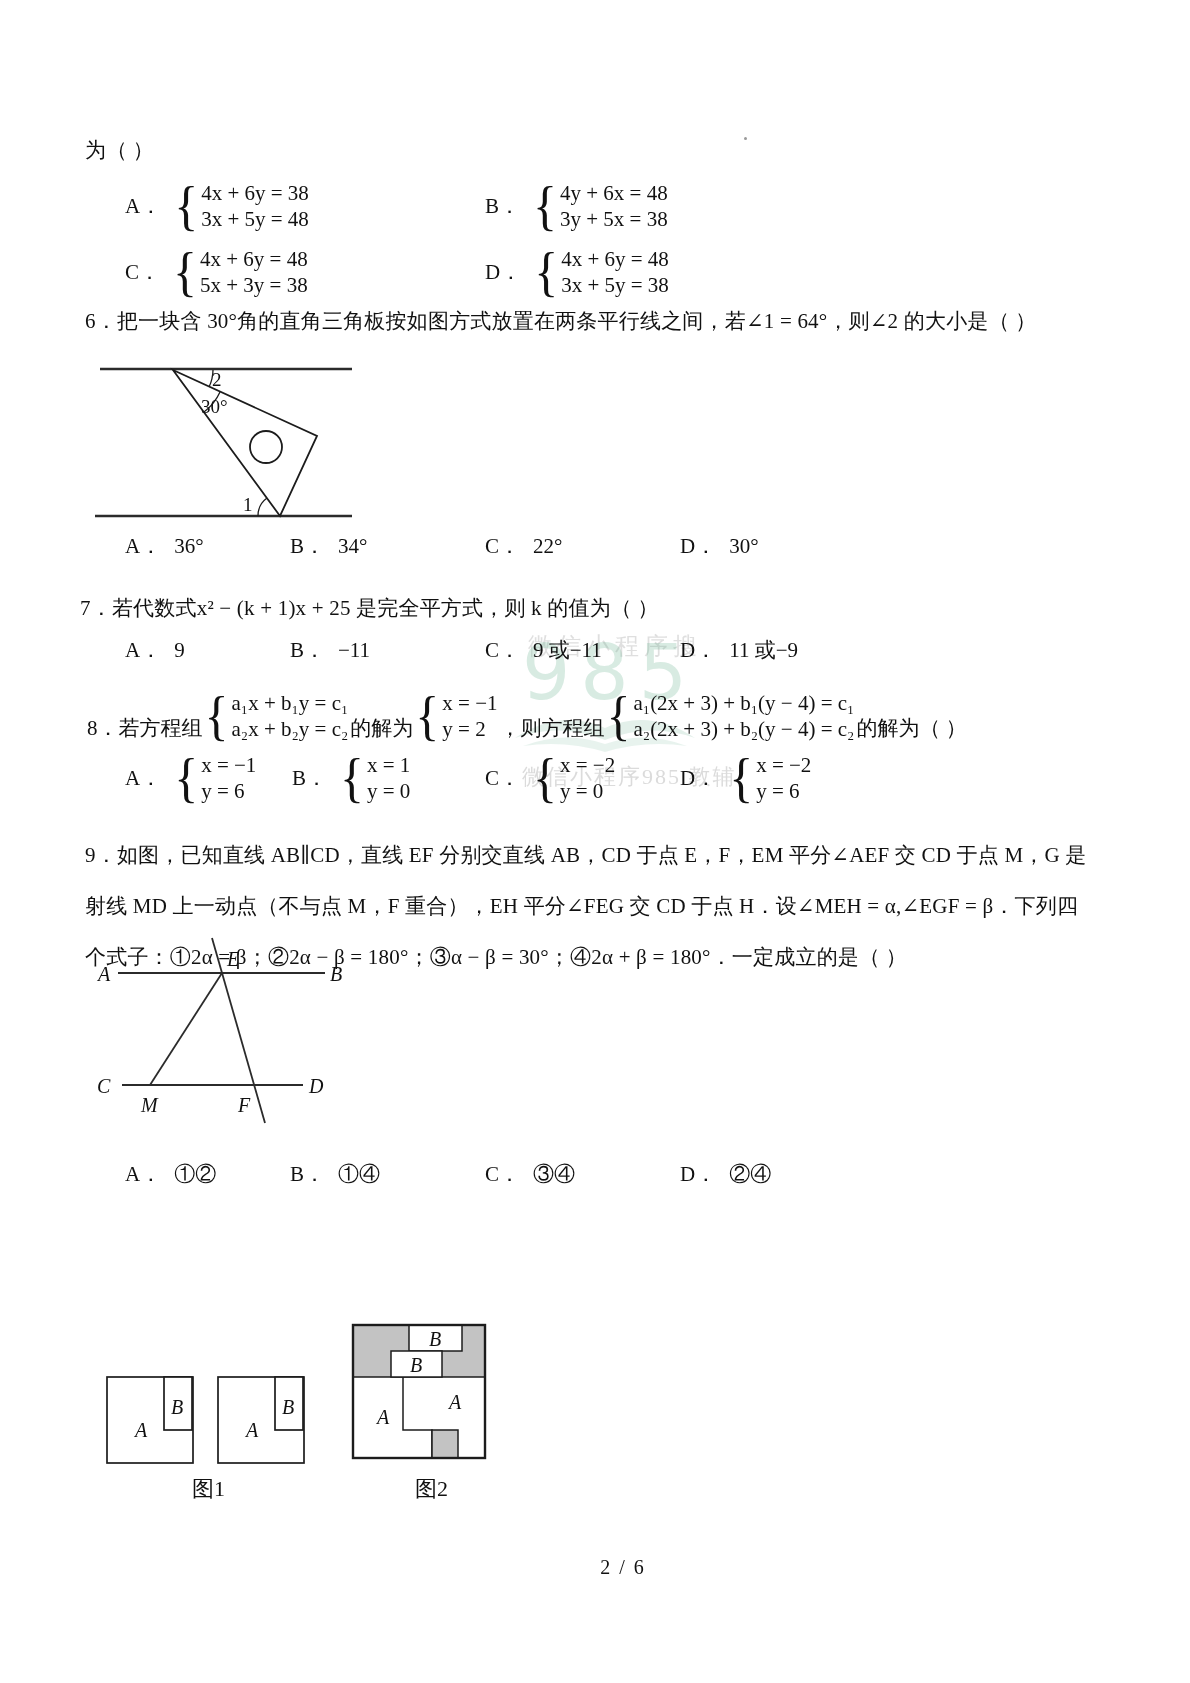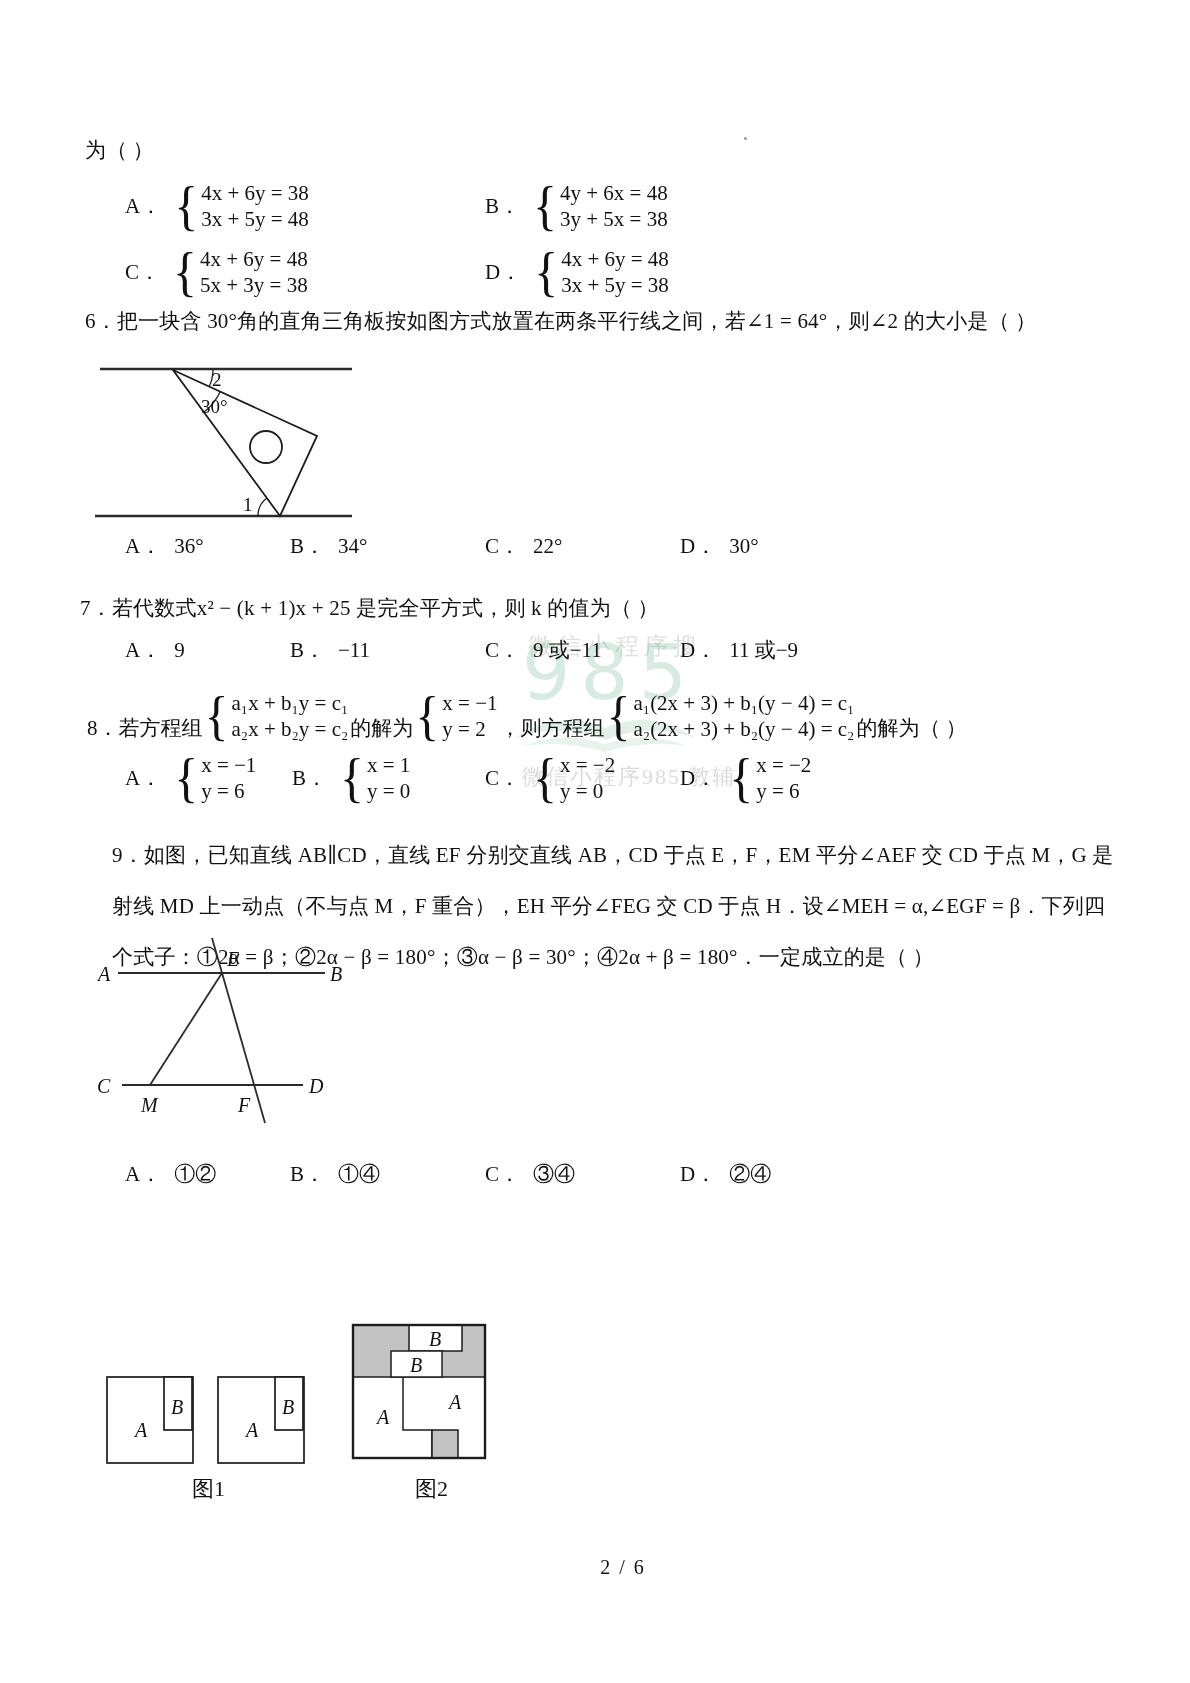--- a/index.html
+++ b/index.html
@@ -1,19 +1,19 @@
 <!DOCTYPE html>
 <html lang="zh"><head>
 <meta charset="utf-8">
 <style>
   html,body{margin:0;padding:0;background:#ffffff;}
   .page{position:relative;width:1190px;height:1683px;background:#fff;overflow:hidden;
         font-family:"Liberation Serif","DejaVu Serif",serif;color:#111;}
   .stem{position:absolute;font-size:21px;white-space:nowrap;letter-spacing:0.2px;}
-  .stemblock{position:absolute;font-size:21px;line-height:51px;white-space:nowrap;letter-spacing:0.2px;margin-left:27px;}
+  .stemblock{position:absolute;font-size:21px;line-height:51px;white-space:nowrap;letter-spacing:0.2px;}
   .math{}
   .opt{position:absolute;display:flex;align-items:center;font-size:21px;white-space:nowrap;}
   .opt-label{margin-right:13px;}
   .sys{display:inline-flex;align-items:center;}
   .brace{font-size:50px;line-height:1;font-weight:400;margin-right:3px;transform:scaleY(1.08);}
   .rows{display:inline-flex;flex-direction:column;}
   .rows .math{font-size:21px;line-height:26px;white-space:pre;}
   .q8row{position:absolute;display:flex;align-items:flex-end;font-size:21px;white-space:nowrap;}
   .q8row .zh{margin:0 2px;}
   .fig{position:absolute;}

